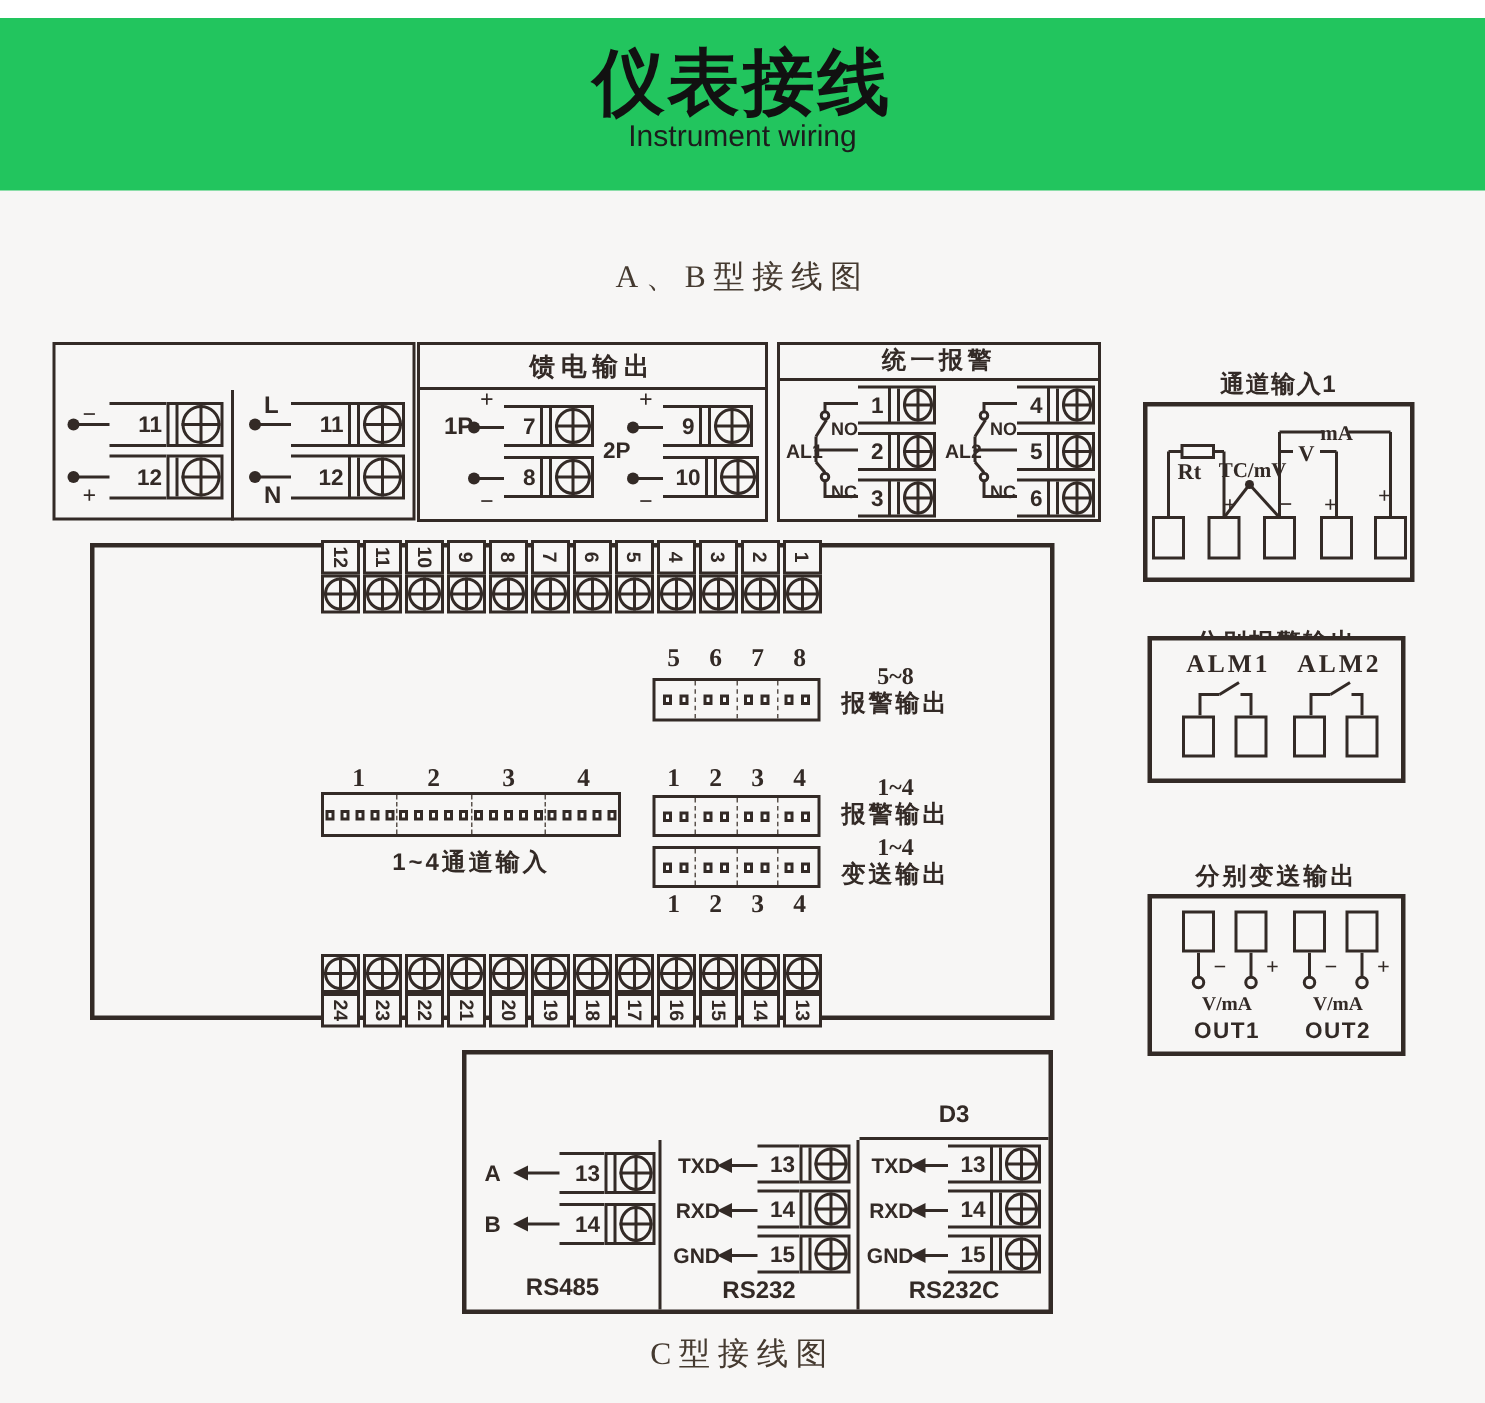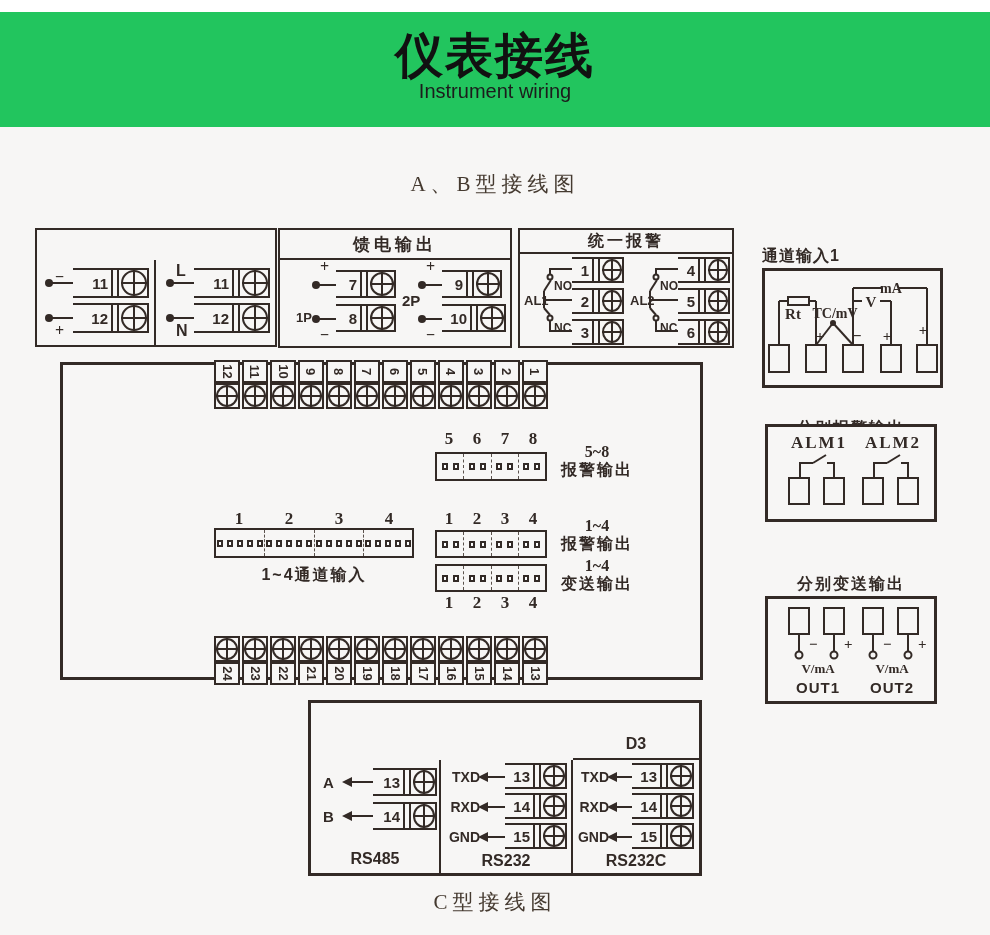--- a/index.html
+++ b/index.html
@@ -123,21 +123,21 @@
           <span class="inline-sep"></span>
           <span class="screwx"></span>
         </div>
     </div>
   </div>
 </div>
 
 <div class="blk" style="left:278px;top:228px;width:234px;height:120px;">
   <div class="blk-h" style="height:30px;font-size:17px;letter-spacing:4px;line-height:29px;">馈电输出</div>
   <div style="position:absolute;left:16px;top:34px;width:104px;height:84px;">
-    <span style="position:absolute;left:0;top:46px;font-weight:700;font-size:13px;">1P</span>
+    <span style="position:absolute;left:0;top:12px;font-weight:700;font-size:16px;">1P</span>
     <span class="sign" style="left:24px;top:-6px;">+</span>
     <div class="wire" style="left:18px;top:20px;width:22px;"></div>
     <div class="term" style="left:40px;top:6px;height:28px;">
       <div class="chan" style="width:24px;">7</div>
       <div class="tscrew" style="width:36px;">
           <span class="inline-sep"></span>
           <span class="screwx"></span>
         </div>
     </div>
     <span class="sign" style="left:24px;top:62px;">−</span>
@@ -242,21 +242,21 @@
     <div class="term" style="left:48px;top:62px;height:26px;">
       <div class="chan" style="width:20px;">6</div>
       <div class="tscrew" style="width:32px;">
           <span class="inline-sep"></span>
           <span class="screwx"></span>
         </div>
     </div>
   </div>
 </div>
 
-<div class="abs" style="left:762px;top:246px;width:181px;text-align:left;font-weight:700;font-size:16px;letter-spacing:1px;">通道输入1</div>
+<div class="abs" style="left:762px;top:246px;width:181px;text-align:center;font-weight:700;font-size:16px;letter-spacing:1px;">通道输入1</div>
 <div class="blk" style="left:762px;top:268px;width:181px;height:120px;border-width:3px;">
   <svg width="175" height="114" viewBox="0 0 175 114">
     <rect x="4" y="74" width="20" height="27"></rect>
     <rect x="41" y="74" width="20" height="27"></rect>
     <rect x="78" y="74" width="20" height="27"></rect>
     <rect x="116" y="74" width="20" height="27"></rect>
     <rect x="152" y="74" width="20" height="27"></rect>
     <path d="M14,74 V30"></path>
       <path d="M51,74 V30"></path>
       <path d="M88,74 V17"></path>

